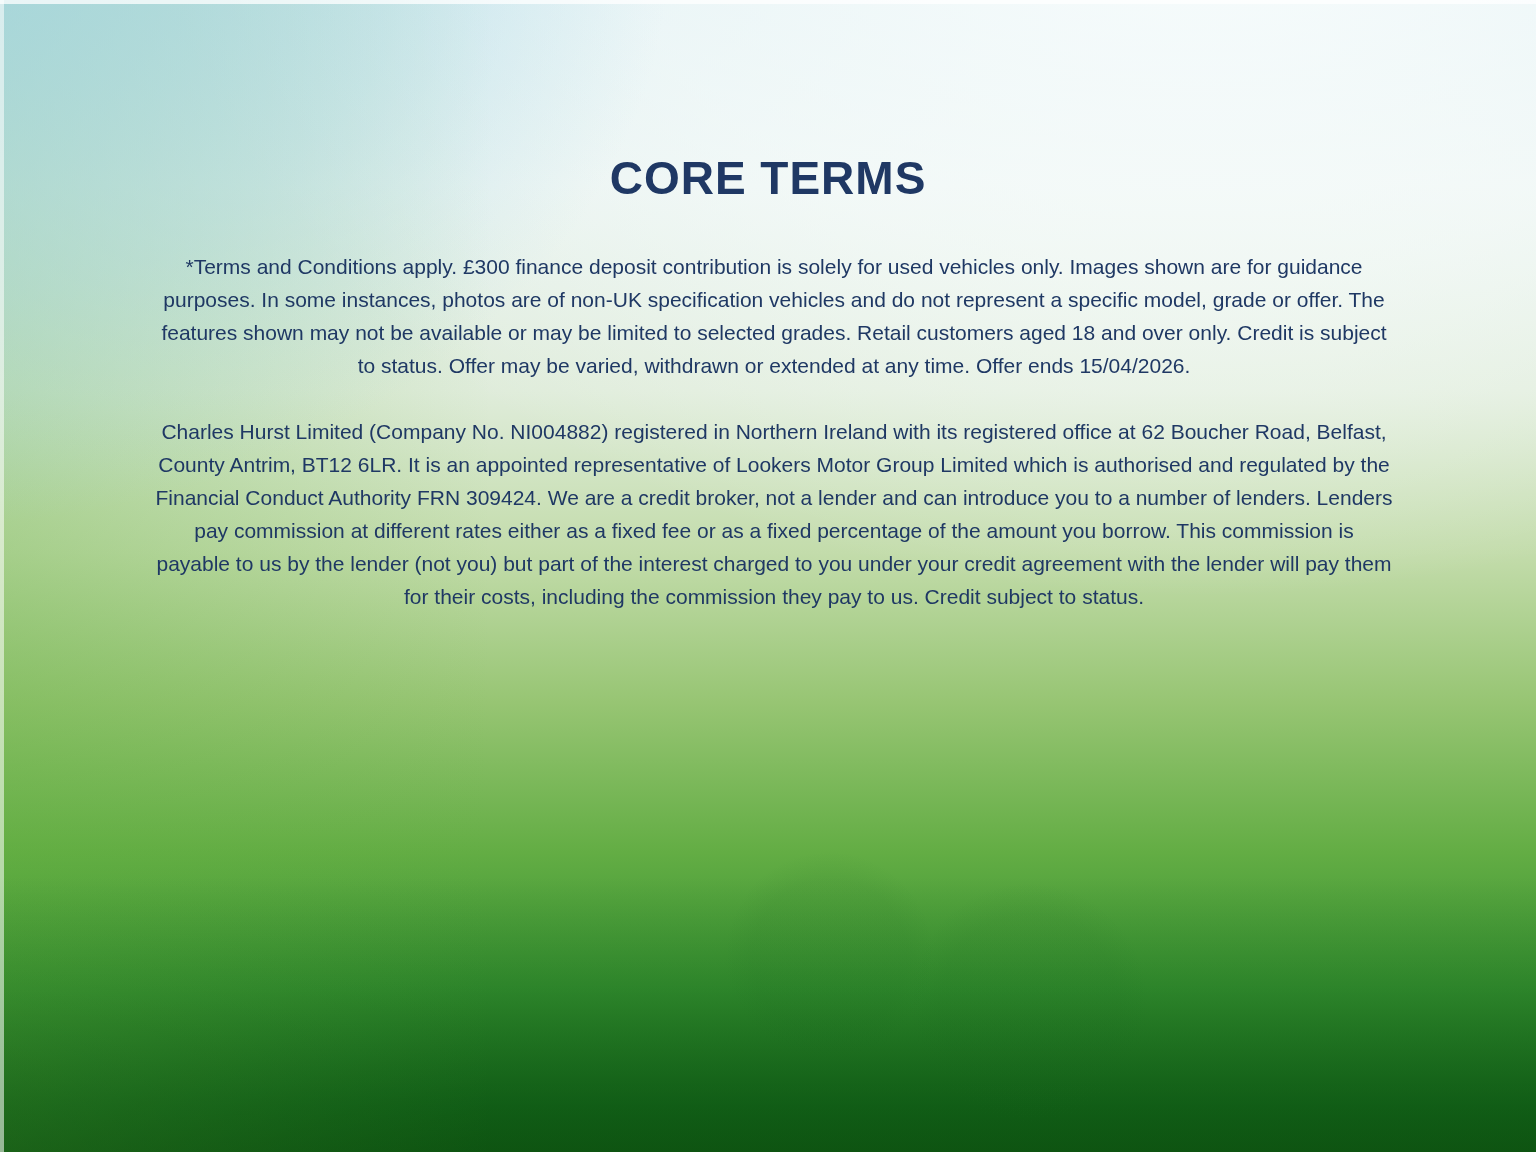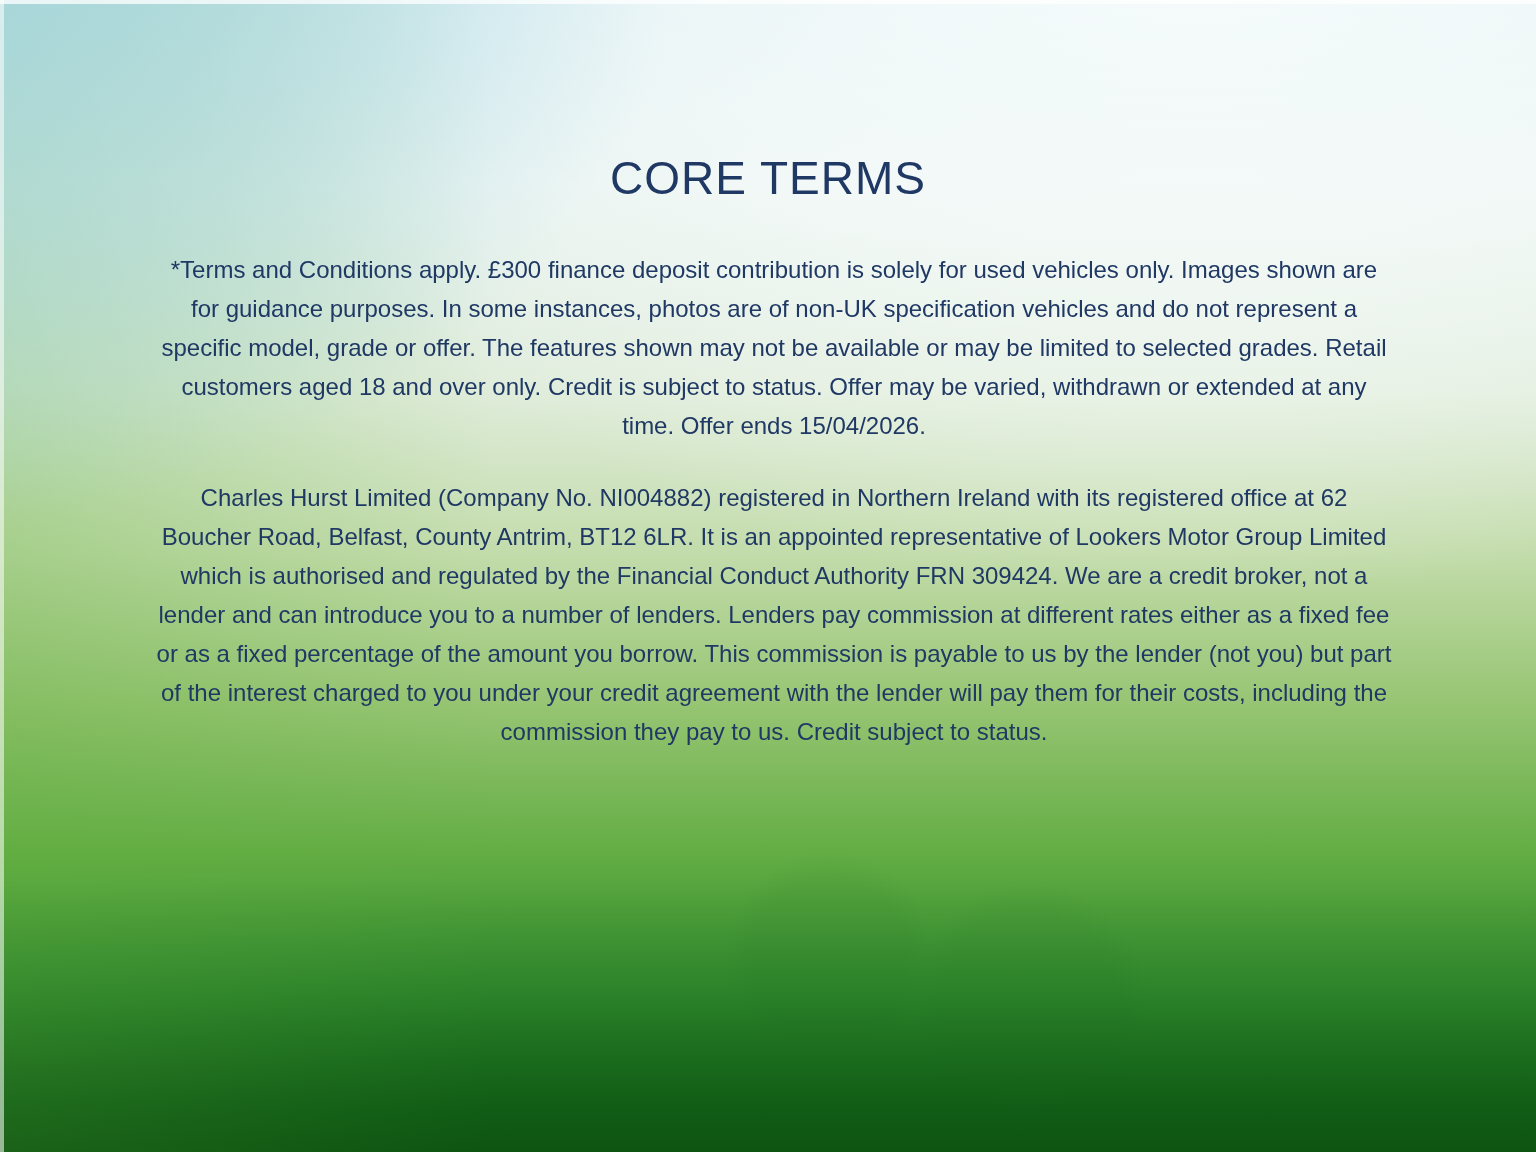--- a/index.html
+++ b/index.html
@@ -59,28 +59,28 @@
     width: 1250px;
     margin: 0 auto;
     padding-top: 150px;
     text-align: center;
     color: #1f3864;
   }
   .title {
     margin: 0 0 44px 0;
     font-size: 46px;
     line-height: 56px;
-    font-weight: 400;
+    font-weight: 700;
     letter-spacing: 1px;
     color: #1f3864;
   }
   .terms-paragraph {
     margin: 0 0 33px 12px;
-    font-size: 24px;
-    line-height: 39px;
+    font-size: 21px;
+    line-height: 33px;
     font-weight: 400;
     color: #1f3864;
   }
   .terms-paragraph:last-child {
     margin-bottom: 0;
   }
   .terms-paragraph strong {
     font-weight: 400;
   }
 </style>

